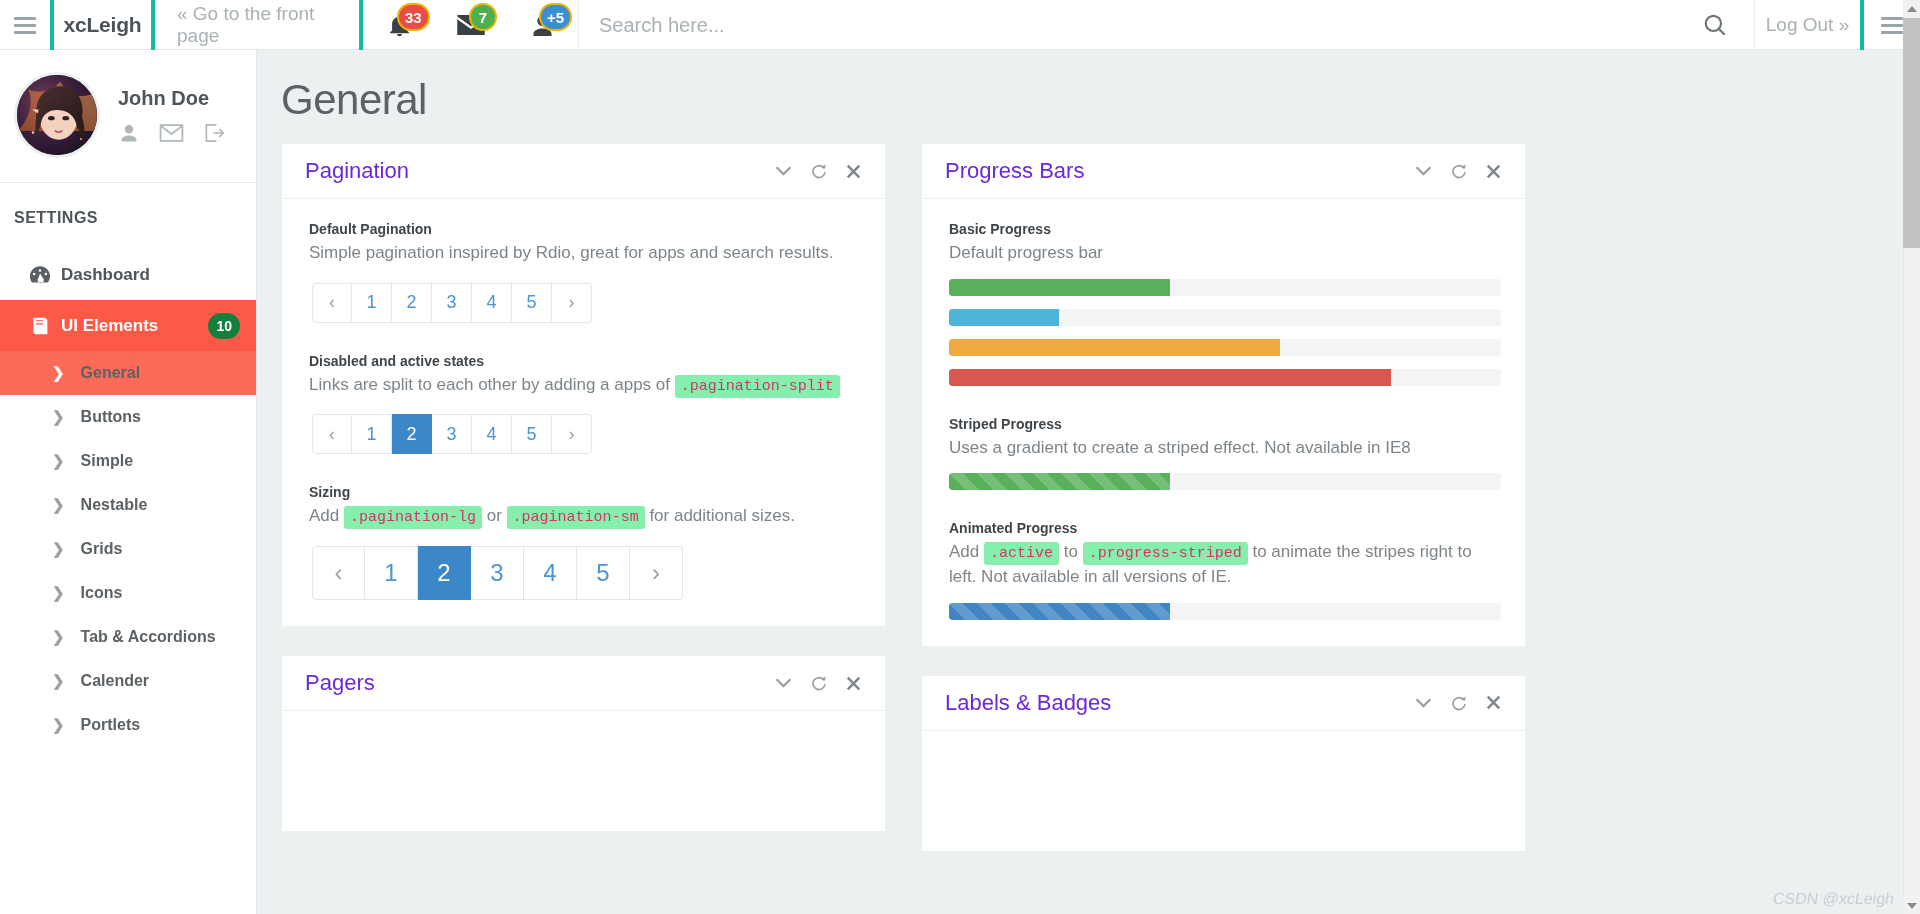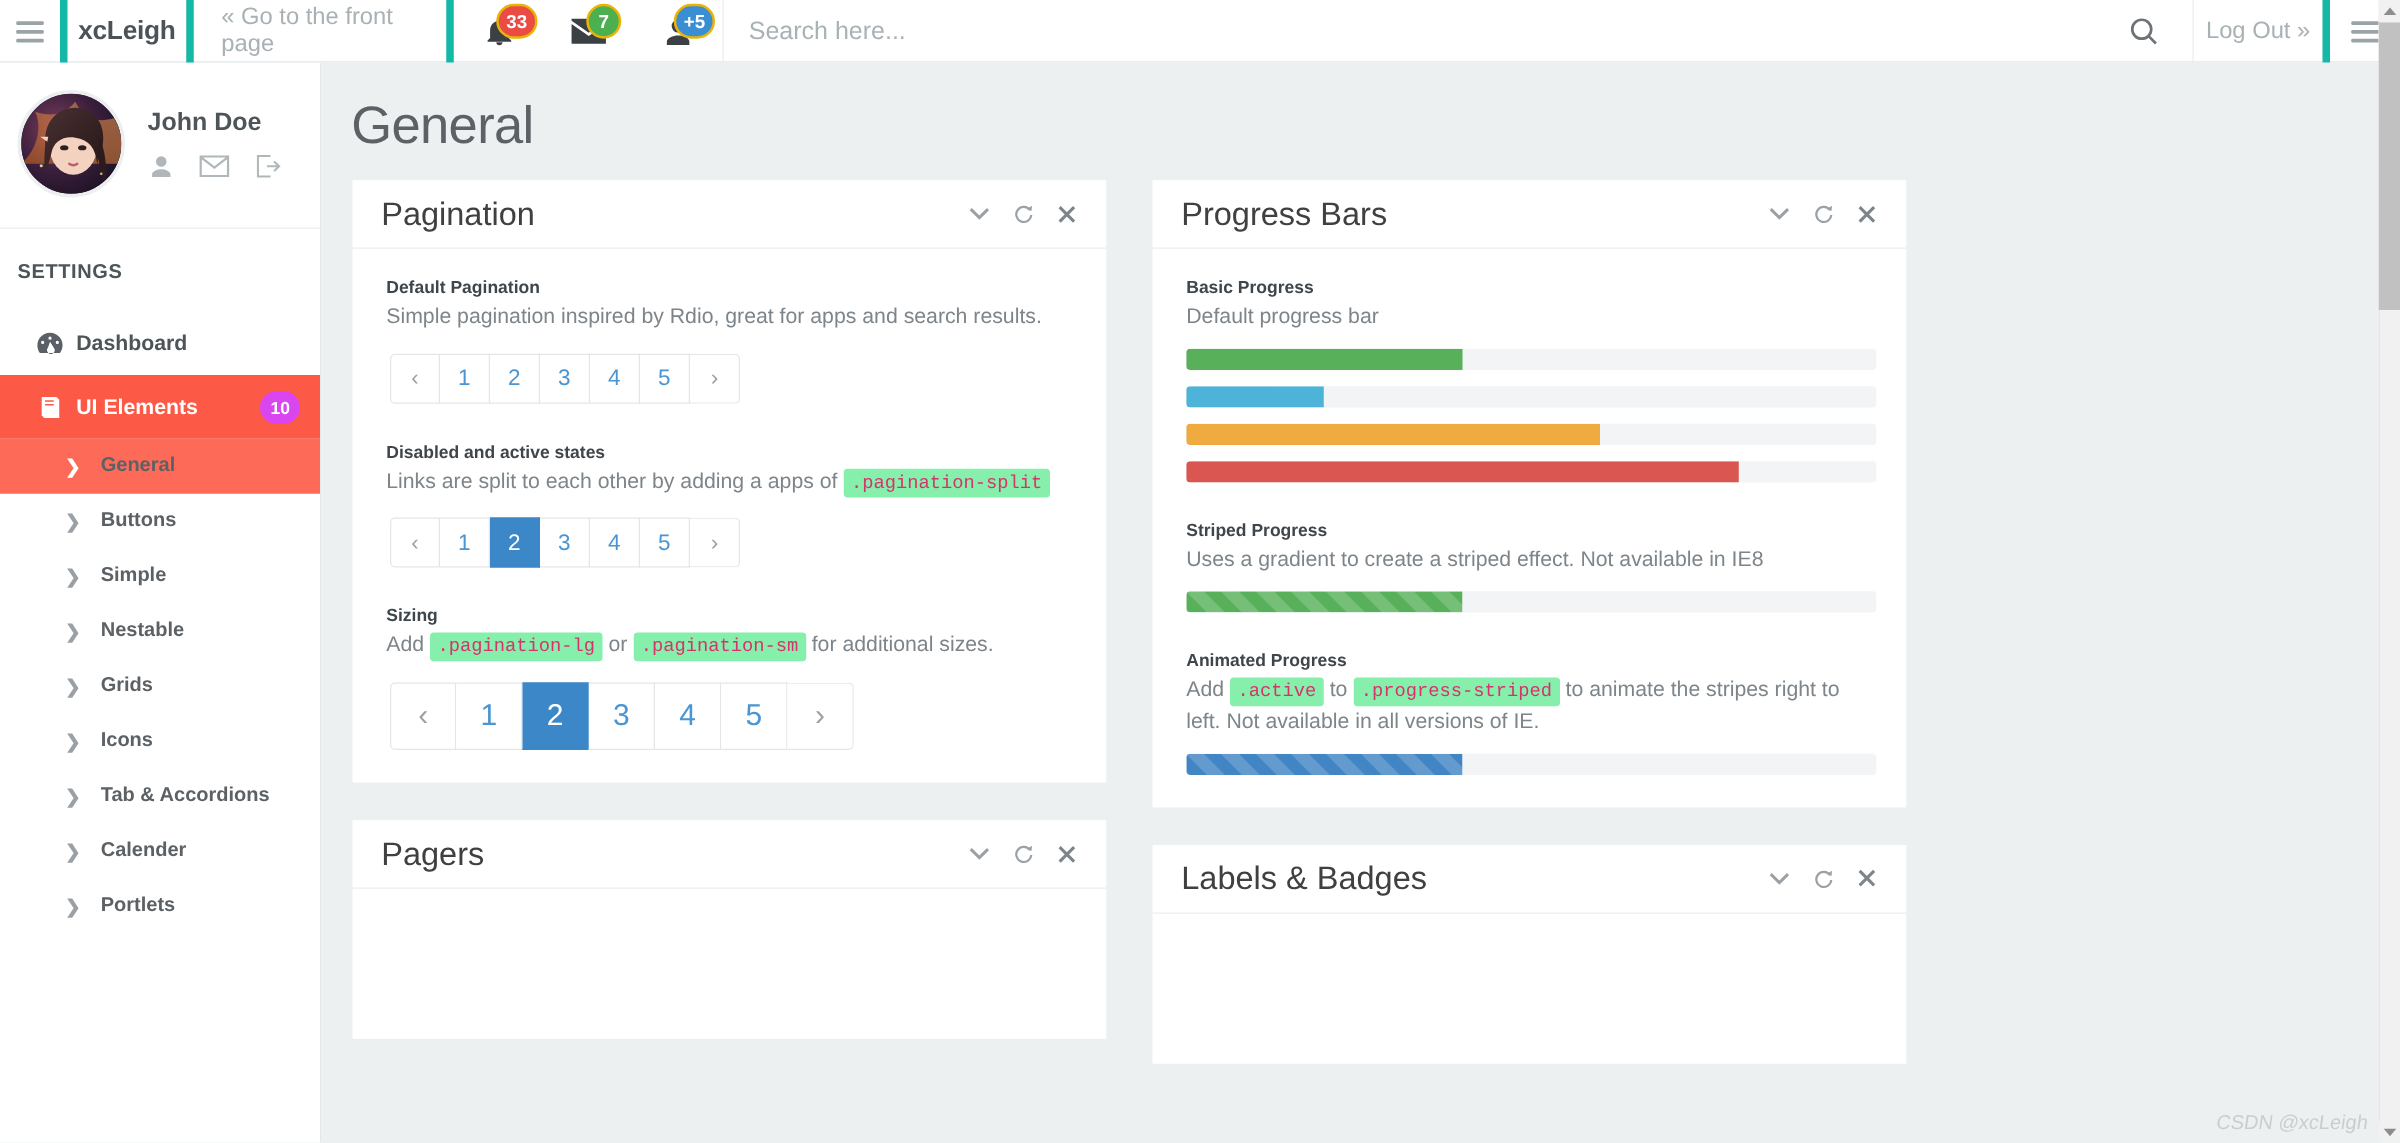--- a/index.html
+++ b/index.html
@@ -10,21 +10,21 @@
   }
 
   
   .topbar {
     position: absolute; top: 0; left: 0; width: 1920px; height: 50px;
     background: #ffffff; border-bottom: 1px solid #e4e7ea;
     display: flex; align-items: stretch; z-index: 40;
   }
   .tb-cell {
     display: flex; align-items: center; justify-content: center;
-    border-right: 6px solid #14b8a6; height: 50px; color: #95a0a6;
+    border-right: 4px solid #14b8a6; height: 50px; color: #95a0a6;
   }
   .tb-burger { width: 54px; cursor: pointer; }
   .burger-glyph { display: inline-block; width: 22px; }
   .burger-glyph i {
     display: block; height: 3px; background: #9aa3a8; border-radius: 1px; margin: 4px 0;
   }
   .tb-brand {
     width: 101px; font-size: 21px; font-weight: bold; color: #4b5358;
     letter-spacing: -0.2px; cursor: pointer;
   }
@@ -84,21 +84,21 @@
   .nav-item {
     display: flex; align-items: center; height: 51px;
     padding-left: 29px; cursor: pointer; position: relative;
     font-size: 17px; font-weight: bold; color: #4d5559;
   }
   .nav-item .nic { width: 32px; display: flex; align-items: center; color: #5a6065; }
   .nav-item.active { background: #fc5a46; color: #ffffff; }
   .nav-item.active .nic { color: #ffffff; }
   .nav-badge {
     position: absolute; right: 16px; top: 50%; transform: translateY(-50%);
-    background: #d946ef; color: #fff; font-size: 14px; font-weight: bold;
+    background: #15803d; color: #fff; font-size: 14px; font-weight: bold;
     min-width: 30px; height: 26px; border-radius: 13px;
     display: flex; align-items: center; justify-content: center; padding: 0 8px;
   }
   .sub-item {
     display: flex; align-items: center; height: 44px;
     padding-left: 52px; cursor: pointer; font-size: 16px;
     font-weight: bold; color: #5c6165;
   }
   .sub-item .chev { margin-right: 16px; color: #9aa1a6; font-size: 15px; }
   .sub-item.active { background: #fd6a57; color: #5c6165; }
@@ -119,21 +119,21 @@
     font-size: 42px; font-weight: 300; color: #5c6165;
     padding: 26px 0 20px 24px; letter-spacing: -0.5px;
   }
   .grid { display: flex; gap: 37px; padding: 0 25px; align-items: flex-start; }
   .col { width: 603px; }
   .panel { background: #fff; margin-bottom: 30px; }
   .panel-head {
     height: 55px; display: flex; align-items: center; justify-content: space-between;
     padding: 0 24px 0 23px; border-bottom: 1px solid #eceef0;
   }
-  .panel-title { font-size: 26px; font-weight: 300; color: #404040; text-align: right; }
+  .panel-title { font-size: 22px; font-weight: 300; color: #6d28d9; text-align: right; }
   .panel-tools { display: flex; align-items: center; gap: 19px; color: #9aa1a6; }
   .panel-tools span { cursor: pointer; display: flex; }
   .panel-body { padding: 22px 24px 26px 27px; }
 
   h4.sec { font-size: 14px; font-weight: bold; color: #3f464b; margin-bottom: 4px; }
   p.sec { font-size: 17px; color: #7d858a; font-weight: 300; line-height: 1.45; }
   code.cs {
     font-family: "Liberation Mono", monospace; font-size: 15px;
     color: #d6336c; background: #86efac; padding: 3px 6px; border-radius: 3px;
     white-space: nowrap;

